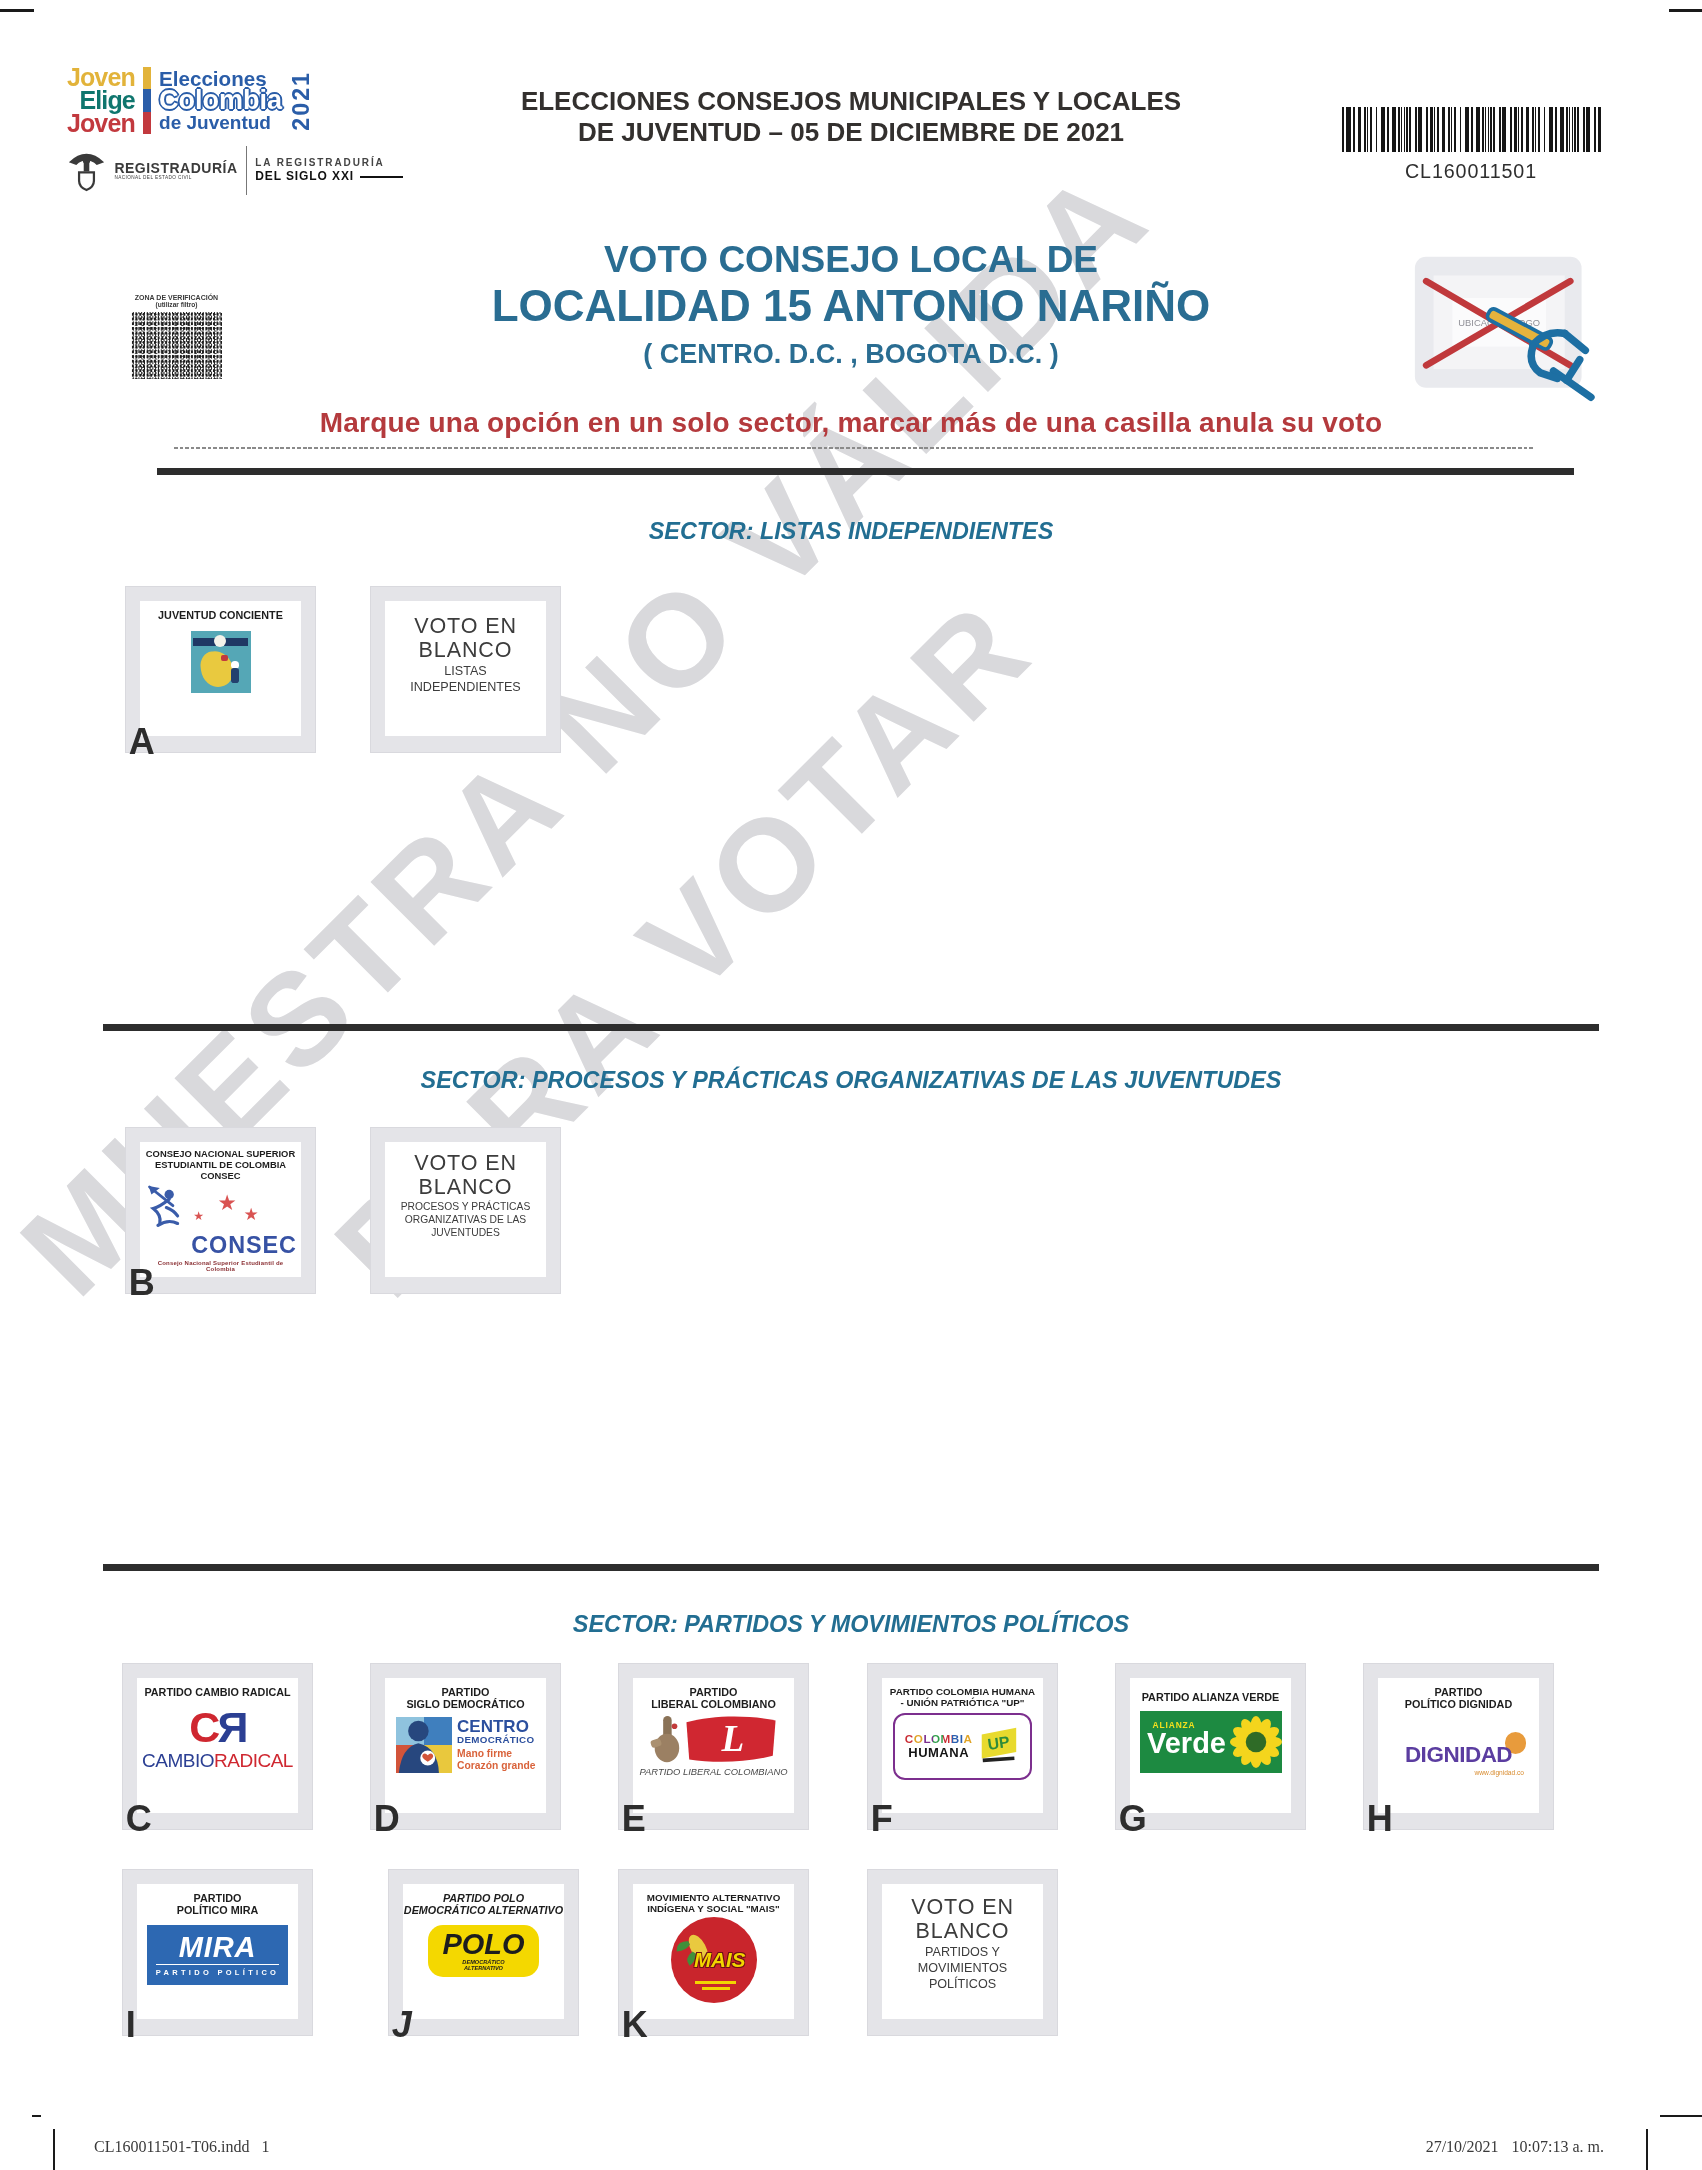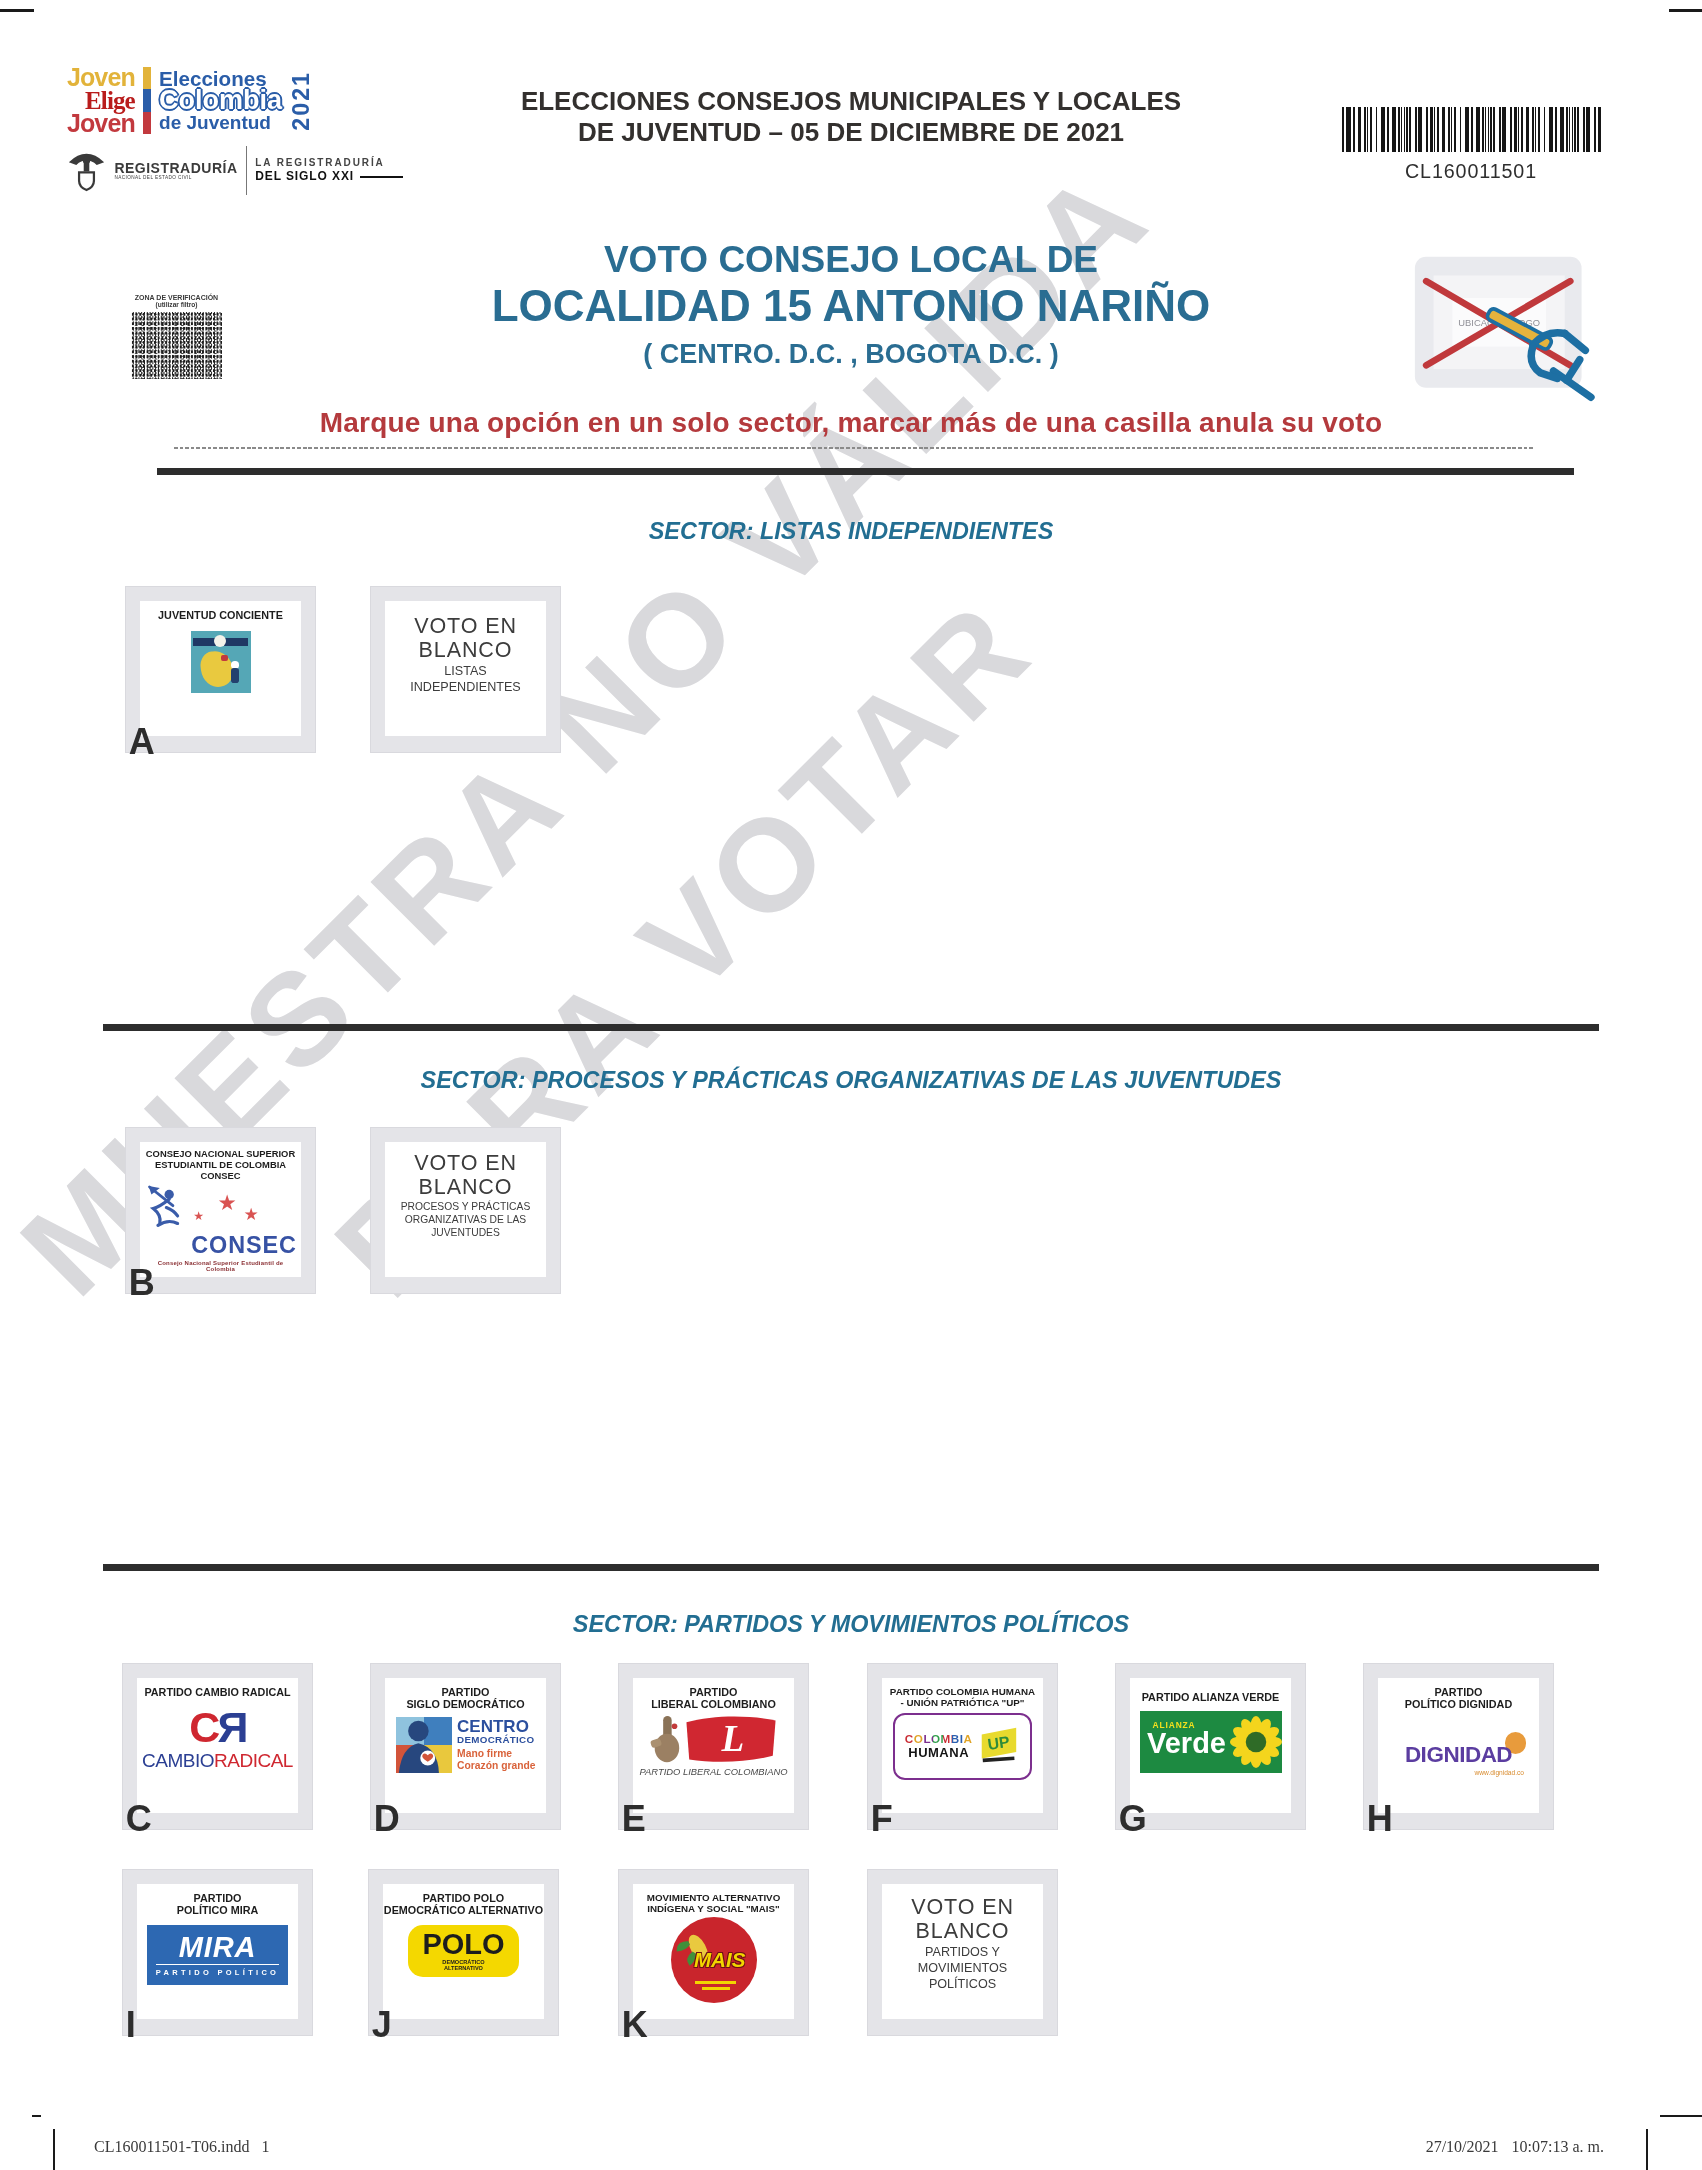--- a/index.html
+++ b/index.html
@@ -13,21 +13,21 @@
 
   
   .watermark{position:absolute;left:-75px;top:646px;width:1359px;
     transform:rotate(-45deg);font-weight:800;font-size:131px;line-height:223px;
     letter-spacing:7.5px;color:#d9d9dc;text-align:center;white-space:nowrap;z-index:0;}
 
   
   .brand{left:67px;top:66px;width:337px;}
   .brand-top{display:flex;align-items:center;gap:8.4px;}
   .jej{text-align:right;font-weight:800;font-size:25px;line-height:.92;letter-spacing:-0.9px;}
-  .jej .y{color:#e2b33a;} .jej .b{color:#b91c1c;font-family:Liberation Serif, serif;} .jej .r{color:#c2393e;}
+  .jej .y{color:#e2b33a;} .jej .b{color:#0f766e;} .jej .r{color:#c2393e;}
   .stripes{width:7.5px;display:flex;flex-direction:column;height:67px;}
   .stripes i{flex:1;} .stripes i:nth-child(1){background:#e2b33a;} .stripes i:nth-child(2){background:#2a5da8;} .stripes i:nth-child(3){background:#c2393e;}
   .ecj{line-height:.95;}
   .ecj .e1{color:#2a5da8;font-weight:800;font-size:20.6px;}
   .ecj .e2{font-weight:800;font-size:27px;color:#fff;
      text-shadow:-1.9px 0 #2a5da8,1.9px 0 #2a5da8,0 -1.9px #2a5da8,0 1.9px #2a5da8,-0.9px -0.9px #2a5da8,0.9px 0.9px #2a5da8,-0.9px 0.9px #2a5da8,0.9px -0.9px #2a5da8;}
   .ecj .e3{color:#2a5da8;font-weight:800;font-size:19px;}
   .year{writing-mode:vertical-rl;transform:rotate(180deg);color:#2a5da8;font-weight:800;font-size:23.4px;letter-spacing:1.9px;line-height:1;}
   .brand-bot{display:flex;align-items:center;gap:8.4px;margin-top:11.2px;}
   .reg-name{font-weight:800;font-size:14px;color:#3b3b3b;letter-spacing:0.5px;line-height:1;}
@@ -466,21 +466,21 @@
         <div>POLÍTICO MIRA</div>
       </div>
       <div class="mira">
         <div class="mira-main">MIRA</div>
         <div class="mira-sub">PARTIDO POLÍTICO</div>
       </div>
     </div>
     <div class="opt-letter">I</div>
   </div>
 
-  <div class="opt" style="left:368px;top:1869px;">
+  <div class="opt" style="left:388px;top:1869px;font-style:italic;">
     <div class="opt-inner">
       <div class="opt-title">
         <div>PARTIDO POLO</div>
         <div>DEMOCRÁTICO ALTERNATIVO</div>
       </div>
       <div class="polo">
         <div class="polo-main">POLO</div>
         <div class="polo-sub">DEMOCRÁTICO</div>
         <div class="polo-sub">ALTERNATIVO</div>
       </div>

